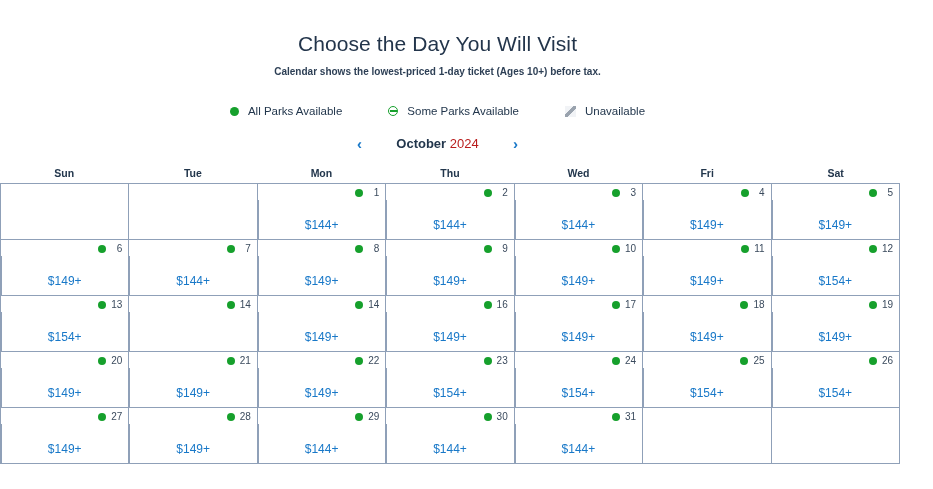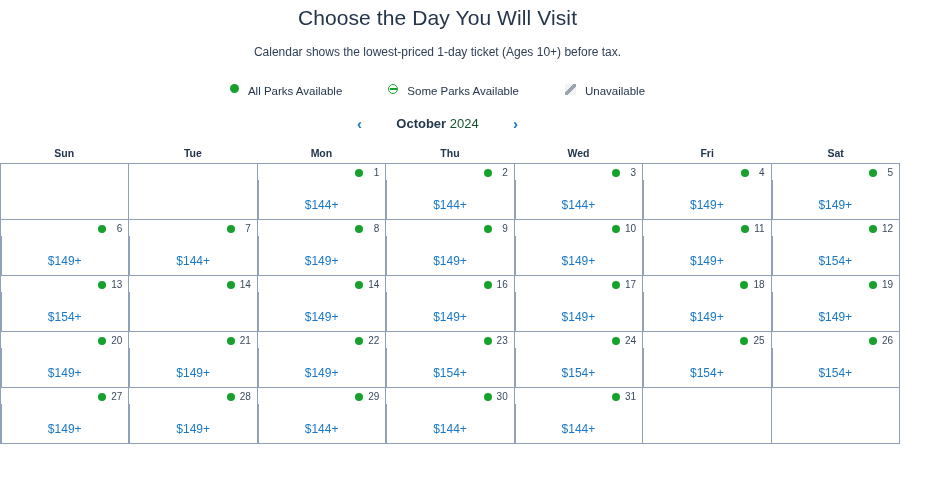--- a/index.html
+++ b/index.html
@@ -11,52 +11,53 @@
     background: #ffffff;
     font-family: "Liberation Sans", sans-serif;
     color: #1f3042;
     overflow: hidden;
   }
 
   .page {
     position: relative;
     width: 875px;
     height: 489px;
-    padding-top: 4px;
+    padding-top: 30px;
   }
 
   
   .title {
     text-align: center;
     font-size: 21px;
     font-weight: 400;
     color: #23354b;
     letter-spacing: .1px;
     line-height: 28px;
   }
   .subtitle {
     text-align: center;
-    font-size: 12px;
-    font-weight: 400;
+    font-size: 10px;
+    font-weight: 700;
     color: #2d3f55;
-    margin-top: 12px;
+    margin-top: 6px;
     line-height: 16px;
   }
 
   
   .legend {
     display: flex;
     justify-content: center;
     align-items: center;
     gap: 46px;
     margin-top: 22px;
     height: 18px;
   }
   .legend-item {
     display: flex;
+    align-items: center;
     gap: 9px;
   }
   .legend-label {
     font-size: 11.5px;
     color: #22364c;
     line-height: 14px;
   }
 
   .dot-all {
     width: 9px; height: 9px;
@@ -112,21 +113,21 @@
     user-select: none;
   }
   .month-label {
     font-size: 13px;
     color: #22364c;
     min-width: 122px;
     text-align: center;
     line-height: 20px;
   }
   .month-label .mname { font-weight: 700; }
-  .month-label .myear { font-weight: 400; color: #14532d; }
+  .month-label .myear { font-weight: 400; color: #b91c1c; }
 
   
   .cal {
     width: 900px;
     margin: 12px auto 0 auto;
   }
 
   .weekdays {
     display: grid;
     grid-template-columns: repeat(7, 1fr);

